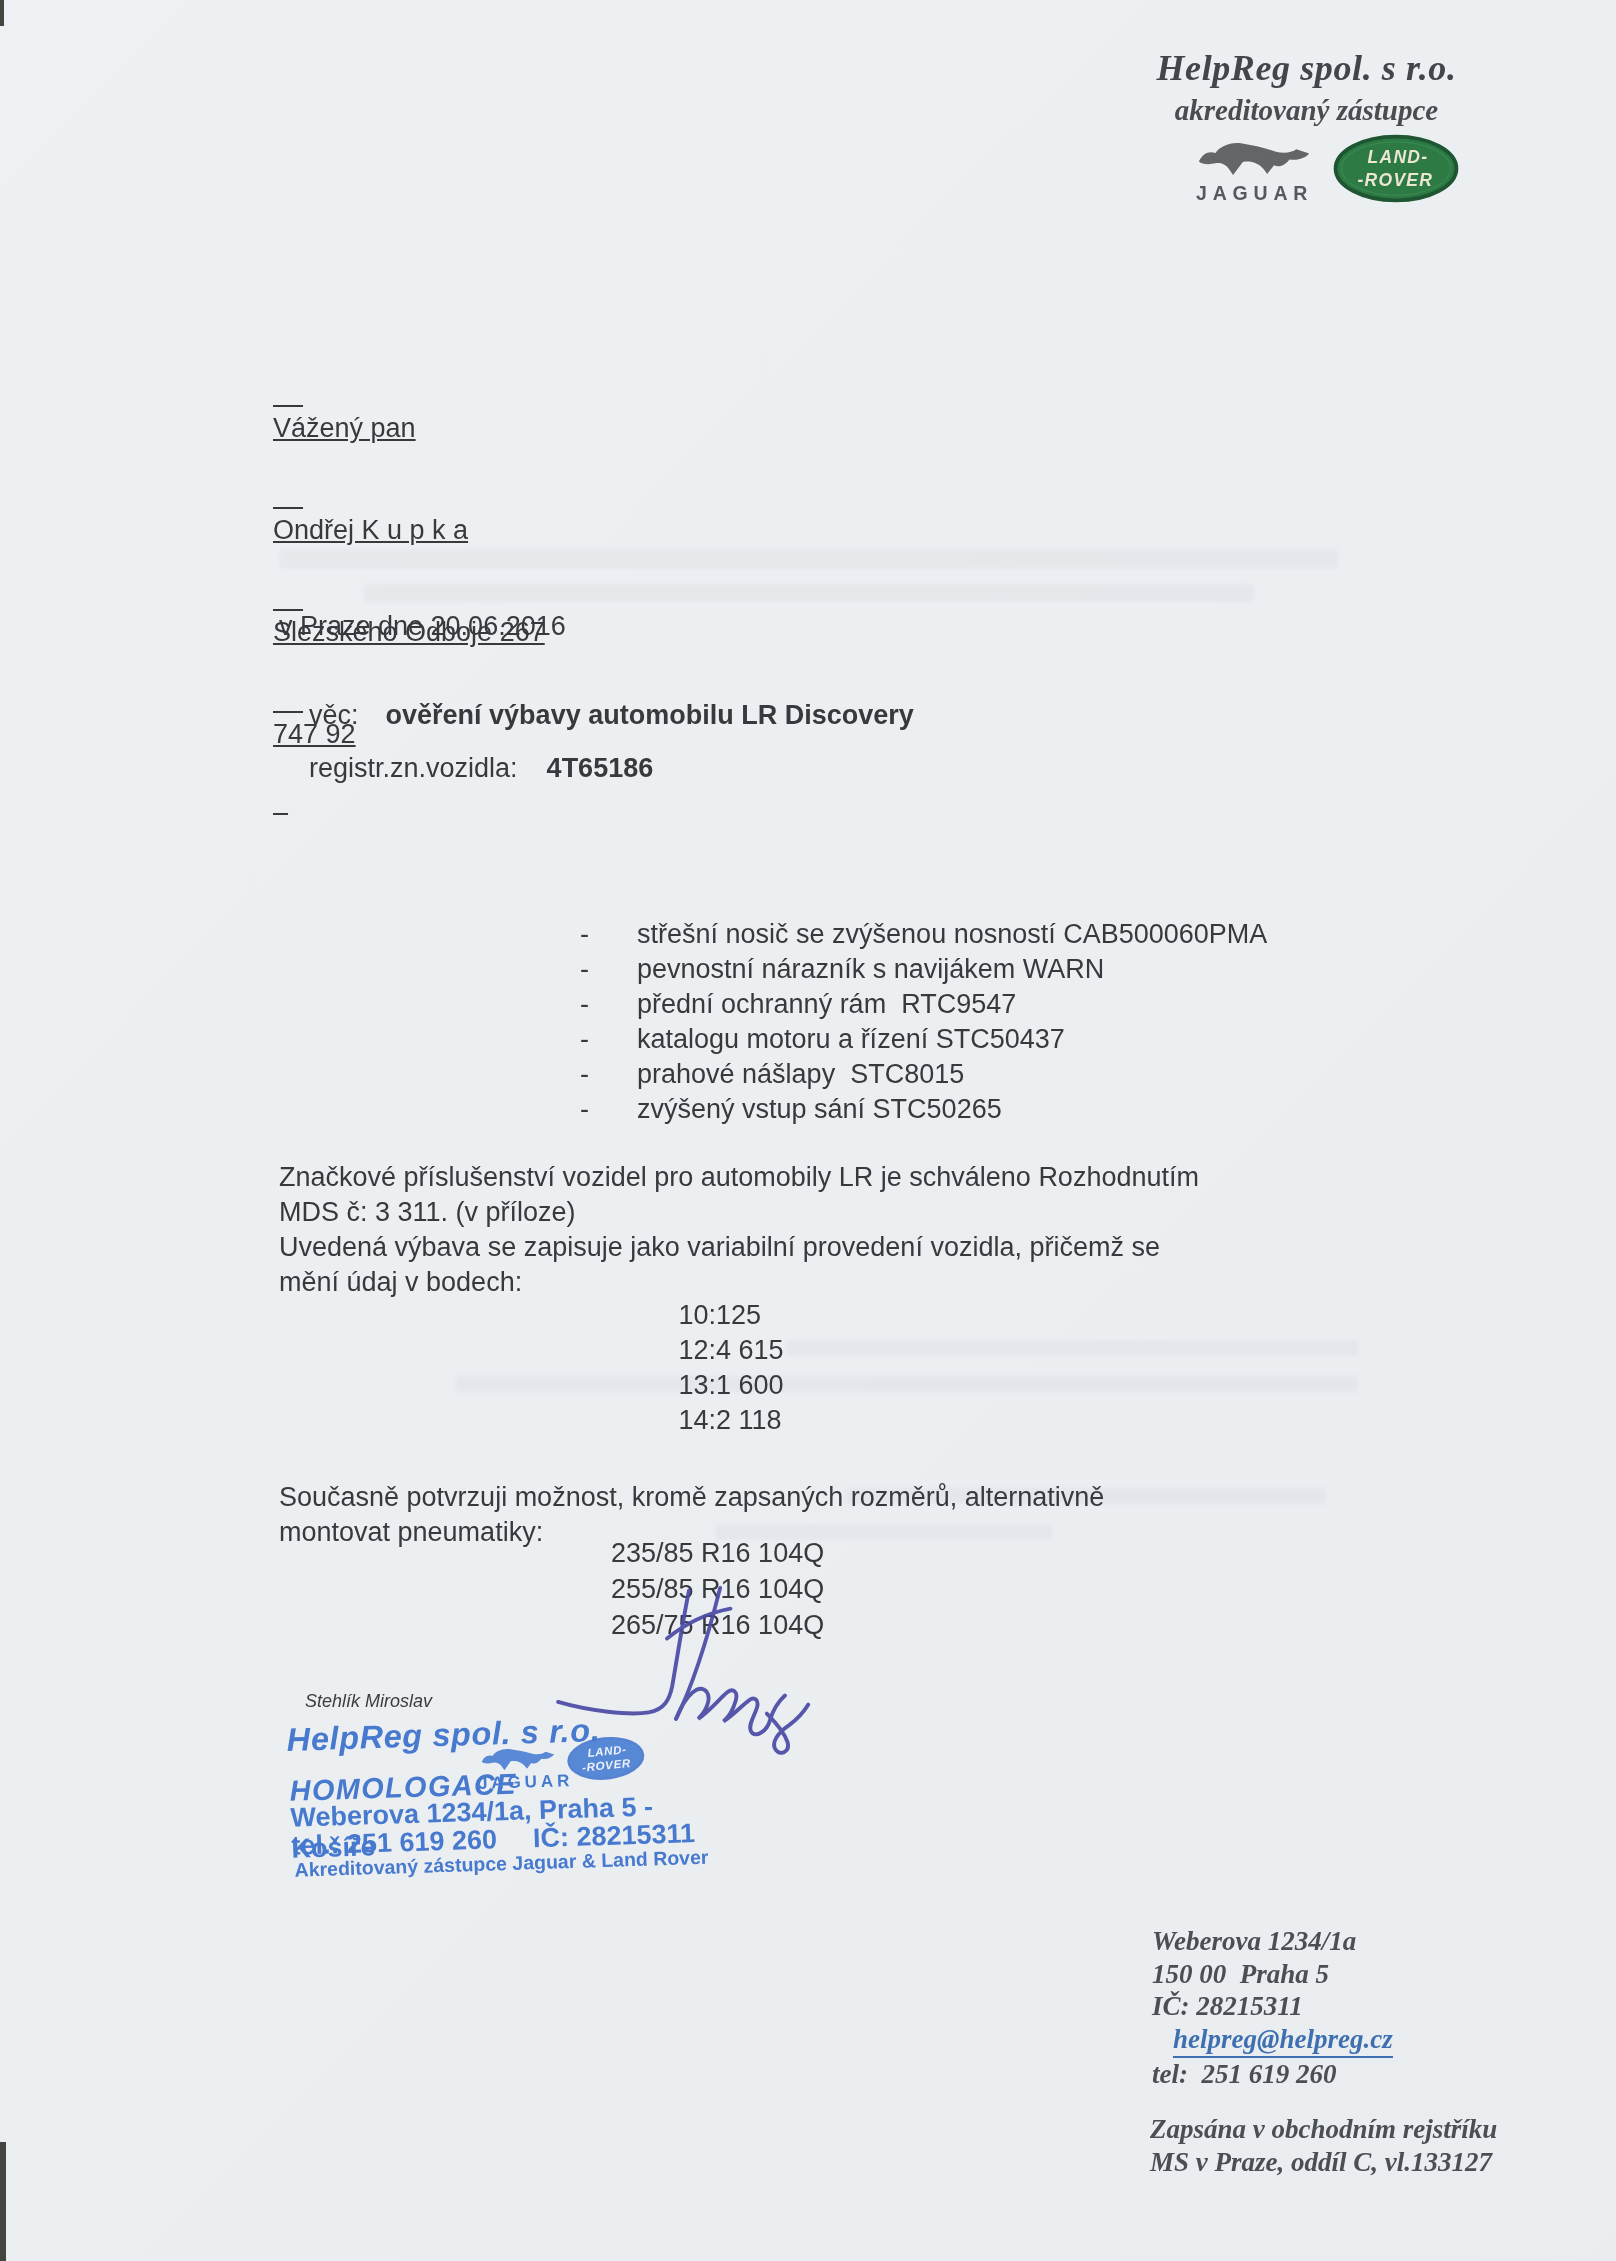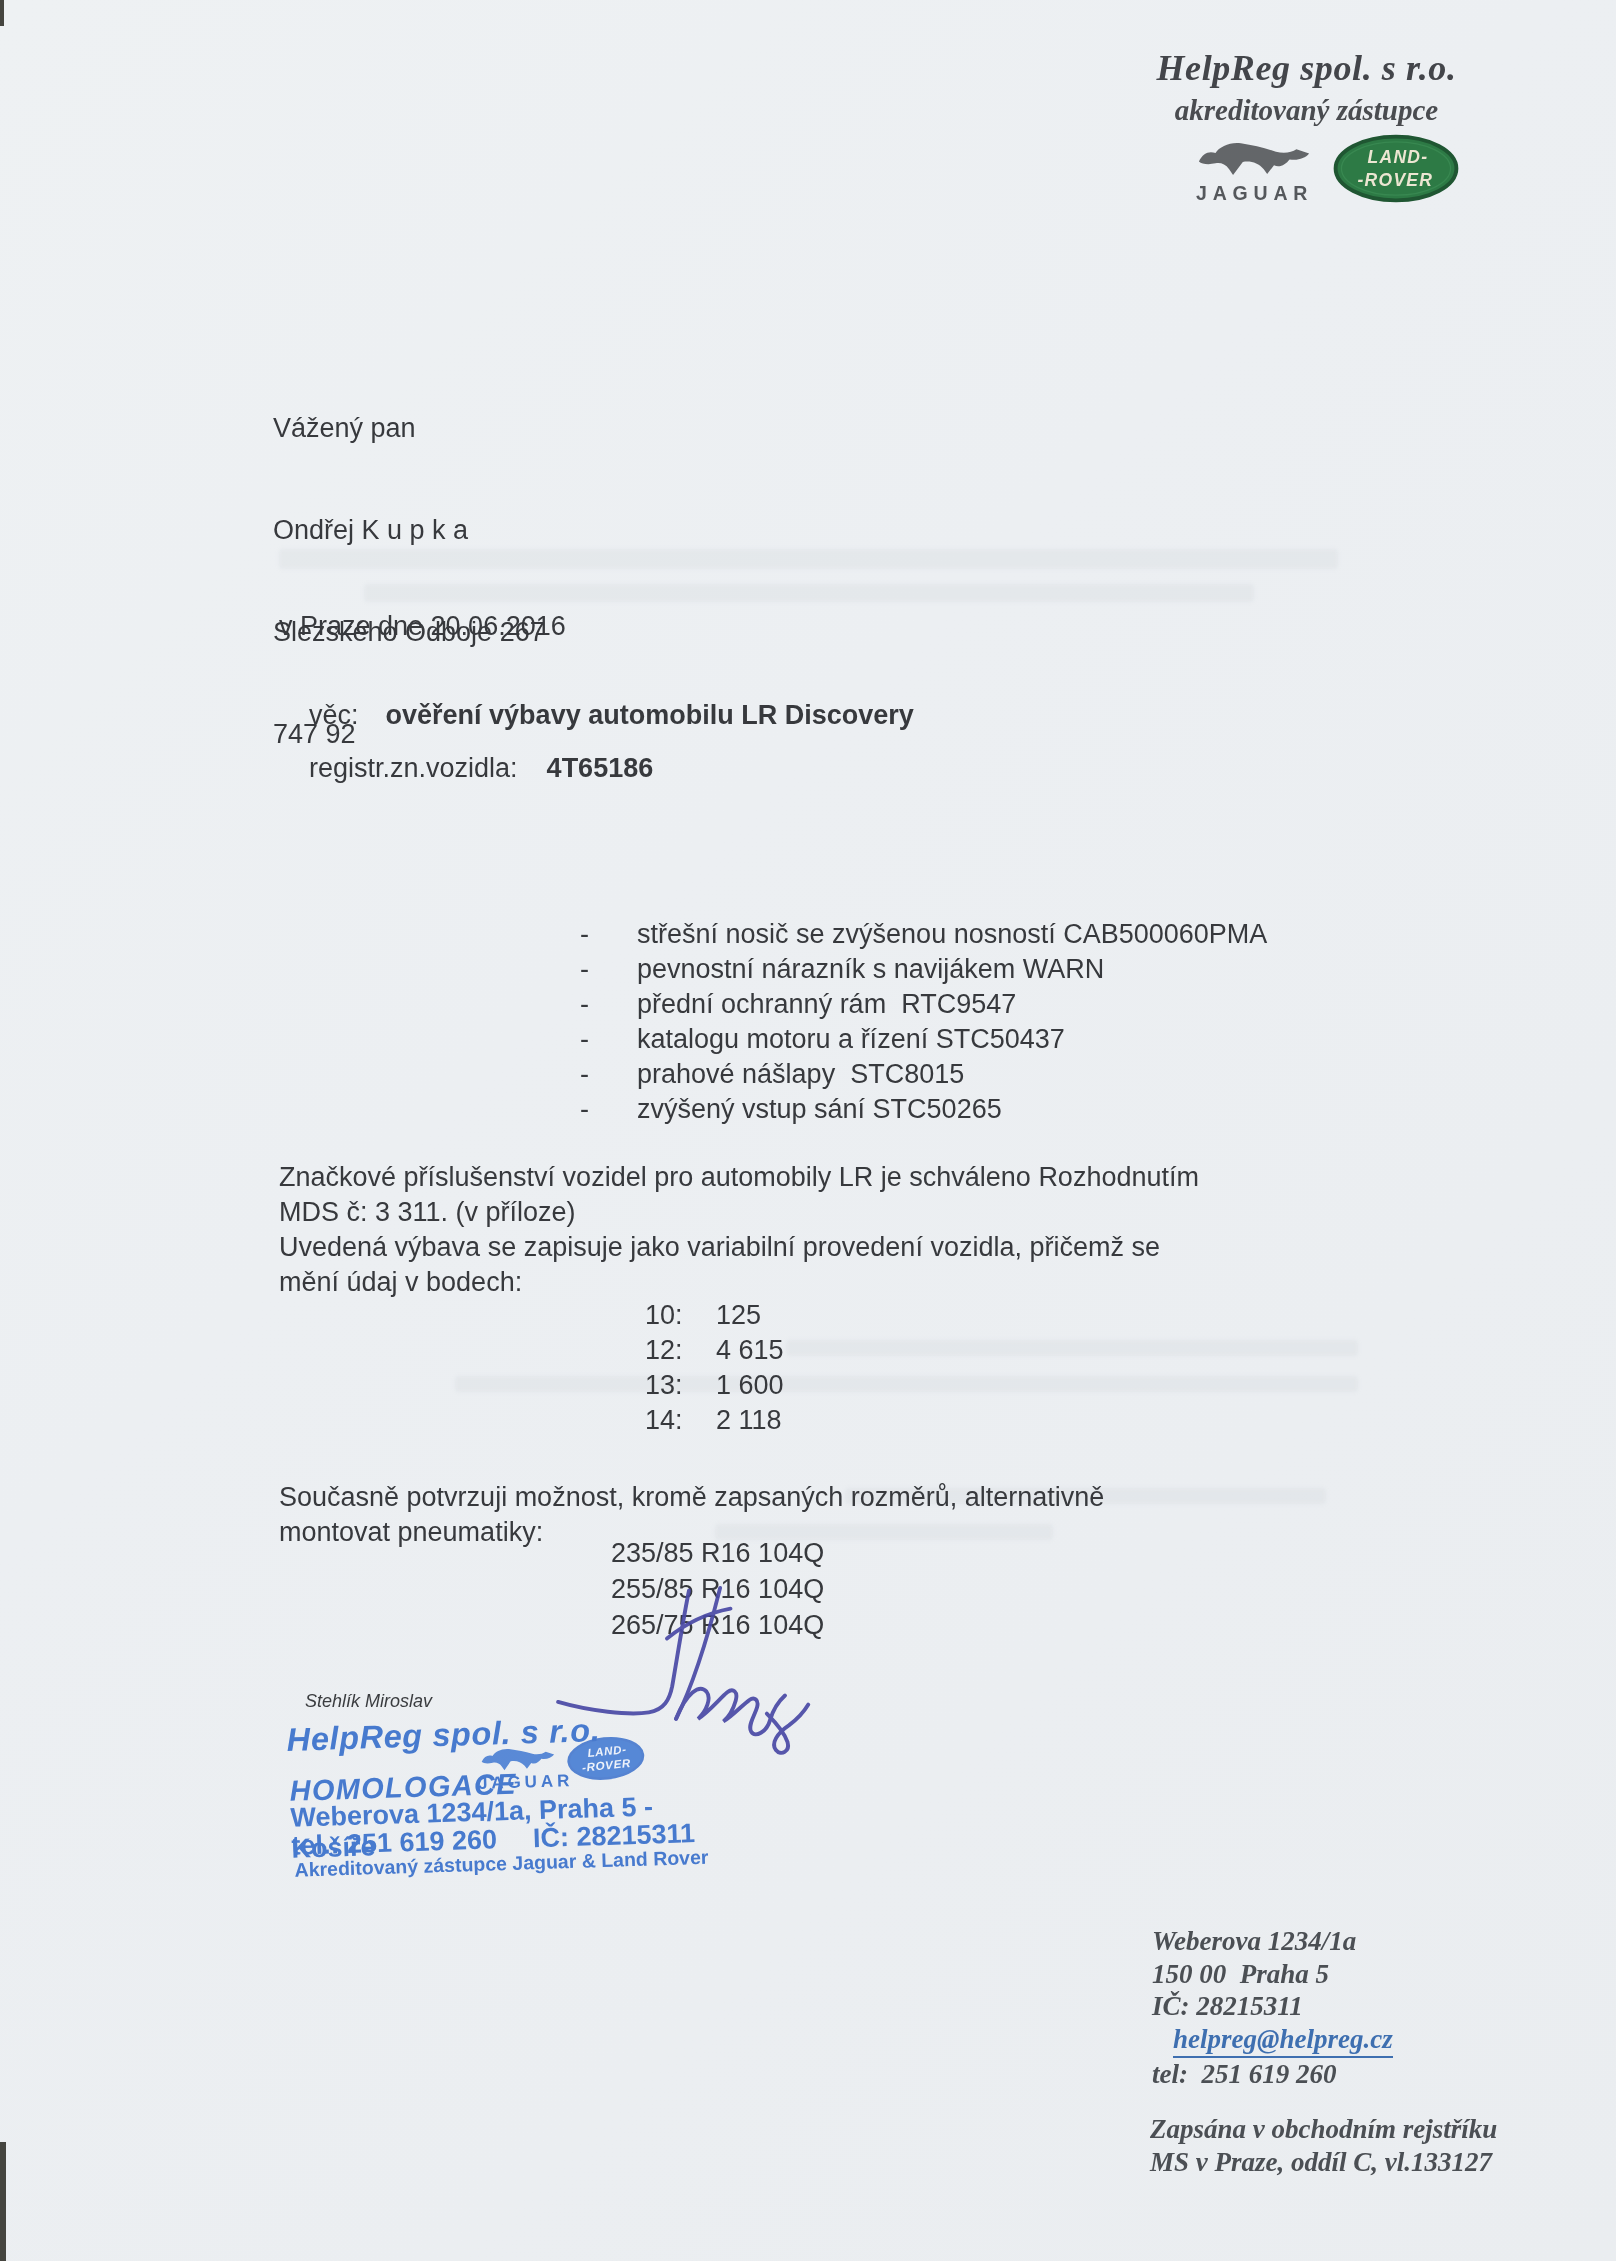--- a/index.html
+++ b/index.html
@@ -19,21 +19,21 @@
   .hdr-tagline{font-family:"Liberation Serif",serif;font-style:italic;font-weight:bold;
     font-size:29px;color:#4a4c50;}
   .jag-word{font-weight:bold;font-size:19.5px;letter-spacing:5.8px;color:#55585c;white-space:pre;}
   
   .body-text{font-size:27px;line-height:34px;color:#37393d;white-space:pre-wrap;}
   .para{font-size:27px;line-height:35px;color:#37393d;white-space:pre-line;}
   .bold{font-weight:bold;}
   .eq-row{display:flex;font-size:27px;line-height:35px;color:#37393d;}
   .eq-dash{width:57px;text-align:left;}
   .eq-text{white-space:pre-wrap;}
-  .pt-row{display:flex;font-size:27px;line-height:35px;color:#37393d;}
+  .pt-row{display:flex;font-size:27px;line-height:35px;color:#37393d;text-align:right;}
   .pt-num{width:71px;}
   .pt-val{white-space:pre-wrap;}
   .tyre{font-size:27px;line-height:36px;color:#37393d;}
   
   .stamp{transform:rotate(-1.8deg);transform-origin:left bottom;opacity:.95;}
   .stamp-company{font-size:32.5px;font-weight:bold;font-style:italic;letter-spacing:0.6px;}
   .stamp-line1{font-size:29px;font-weight:bold;letter-spacing:1.3px;font-style:oblique 4deg;}
   .stamp-jag-word{font-size:17px;font-weight:bold;letter-spacing:3.9px;white-space:pre;}
   .stamp-addr{font-size:27px;font-weight:bold;}
   .stamp-tel{font-size:27px;font-weight:bold;}
@@ -73,21 +73,21 @@
     <div class="jag-word" style="margin-top:1.3px;">JAGUAR</div>
   </div>
 
   <svg class="abs" style="left:1333px;top:134px;" width="126" height="69" viewBox="0 0 194 106">
     <ellipse cx="97" cy="53" rx="93" ry="49" fill="#2d7a45" stroke="#1f5632" stroke-width="6"></ellipse>
     <ellipse cx="97" cy="53" rx="84" ry="41" fill="none" stroke="#3f9158" stroke-width="2" opacity="0.6"></ellipse>
     <text x="100" y="45" text-anchor="middle" font-family="Liberation Sans, sans-serif" font-size="27" font-weight="bold" font-style="italic" fill="#ece6d2" letter-spacing="2">LAND-</text>
     <text x="96" y="80" text-anchor="middle" font-family="Liberation Sans, sans-serif" font-size="27" font-weight="bold" font-style="italic" fill="#ece6d2" letter-spacing="2">-ROVER</text>
   </svg>
 
-  <div class="abs body-text" style="left:273px;top:343px;">
+  <div class="abs body-text" style="left:273px;top:343px;text-decoration:underline;">
     <div>Vážený pan</div>
     <div>Ondřej K u p k a</div>
     <div>Slezského Odboje 267</div>
     <div>747 92</div>
   </div>
 
   <div class="abs body-text" style="left:279px;top:609px;">v Praze dne 20.06.2016</div>
 
   <div class="abs body-text" style="left:279px;top:664px;">
     <span>věc:</span><span style="display:inline-block;width:27px;"></span><span class="bold">ověření výbavy automobilu LR Discovery</span>

